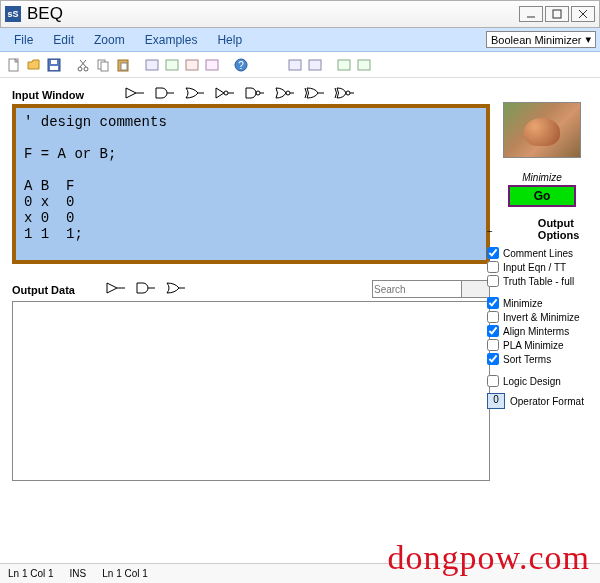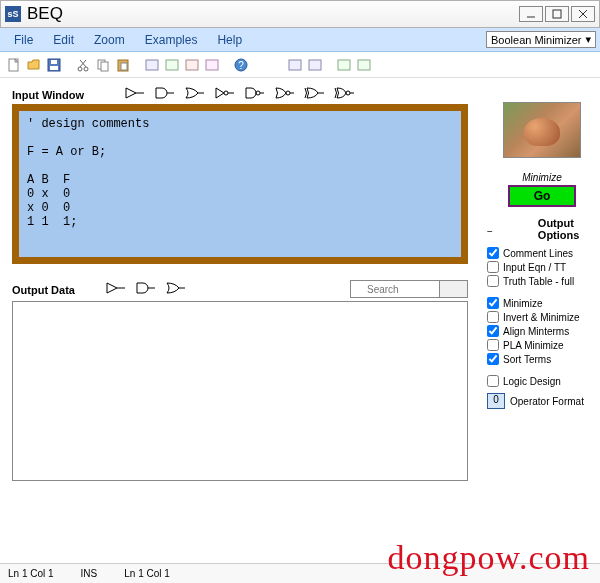--- a/index.html
+++ b/index.html
@@ -12,52 +12,52 @@
 
 .menu-bar { height: 24px; background:#cfe5ff; border-bottom:1px solid #9ec3e6; display:flex; align-items:center; padding:0 4px; }
 .menu-bar .menu-item { font-size: 12px; color:#1a4b8c; padding:3px 10px; cursor:pointer; }
 .menu-bar .spacer { flex:1; }
 .menu-bar .mode-select { font-size:11px; padding:1px 4px; background:#fff; border:1px solid #888; width:110px; display:flex; justify-content:space-between; align-items:center; }
 
 .toolbar { height: 26px; background:#fff; border-bottom:1px solid #ddd; display:flex; align-items:center; padding:0 6px; gap:4px; }
 .tb-icon { width:16px; height:16px; display:inline-block; cursor:pointer; }
 .tb-sep { width:5px; }
 
-.content-row { display:flex; padding:6px 8px 0 12px; gap:24px; }
+.content-row { display:flex; padding:6px 8px 0 12px; gap:2px; }
 .left-col { flex:1; min-width:0; }
 .right-col { width:100px; display:flex; flex-direction:column; align-items:center; }
 
 .section-label { font-size:11px; font-weight:bold; margin:4px 0 2px; }
 .gate-row { display:flex; gap:10px; align-items:center; padding:2px 0 4px 10px; }
 .gate { width:20px; height:14px; position:relative; }
 
-.input-pane { width:100%; height:160px; background:#a6c8ef; border:7px solid #a16207; padding:6px 8px; font-family:"Courier New",monospace; font-size:12px; color:#000; white-space:pre; overflow:hidden; }
+.input-pane { width:100%; height:160px; background:#a6c8ef; border:4px solid #a16207; padding:6px 8px; font-family:"Courier New",monospace; font-size:14px; color:#000; white-space:pre; overflow:hidden; }
 
 .search-row { display:flex; align-items:center; margin-top:15px; }
 .search-row .spacer{flex:1;}
-.search-box { width:90px; height:18px; border:1px solid #888; font-size:10px; padding:1px 16px; }
+.search-box { width:90px; height:18px; border:1px solid #888; font-size:10px; padding:1px 1px; }
 .search-btn { width:28px; height:18px; border:1px solid #888; border-left:none; background:#f0f0f0; }
 
 .output-pane { width:100%; height:180px; background:#fff; border:1px solid #888; margin-top:2px; }
 
 .red-panda-img { width:78px; height:56px; border:1px solid #888; margin-top:18px; background:linear-gradient(135deg,#7a9b5a 0%, #b8845a 40%, #d4956b 60%, #8a6840 100%); position:relative; overflow:hidden; }
 .red-panda-img::after{content:'';position:absolute;left:20px;top:15px;width:36px;height:28px;background:radial-gradient(circle at 30% 30%, #e8a572, #a05530);border-radius:50% 50% 40% 40%;}
 
 .minimize-lbl { font-size:10px; font-style:italic; margin-top:14px; }
 .go-btn { width:68px; height:22px; background:#00e000; border:2px solid #701a75; font-size:12px; font-weight:bold; margin-top:2px; cursor:pointer; }
 
 .options-panel { width:110px; margin-top:10px; }
 .options-title { font-size:11px; font-weight:bold; margin-bottom:4px;margin-left:42px; }
 .opt-row { display:flex; align-items:center; font-size:10px; margin:2px 0; }
 .opt-row input { margin-right:4px; width:12px; height:12px; }
 .opt-sep { height:6px; }
 .op-fmt { display:flex; align-items:center; font-size:10px; margin-top:6px; }
 .op-fmt .num-box { width:18px; height:16px; border:1px solid #2a5a9a; background:#d4e6f7; text-align:center; font-size:10px; margin-right:5px; }
 
-.status-bar { position:absolute; bottom:0; left:0; right:0; height:20px; border-top:1px solid #ccc; background:#f8f8f8; display:flex; align-items:center; font-size:10px; padding:0 8px; gap:27px; }
+.status-bar { position:absolute; bottom:0; left:0; right:0; height:20px; border-top:1px solid #ccc; background:#f8f8f8; display:flex; align-items:center; font-size:10px; padding:0 8px; gap:16px; }
 
 .watermark { position:absolute; bottom:6px; right:10px; font-size:34px; color:#d91020; font-family:Georgia,serif; letter-spacing:1px; pointer-events:none; }
 
 
 svg { display:block; }
 </style>
 </head>
 <body>
 
 <div class="title-bar">

